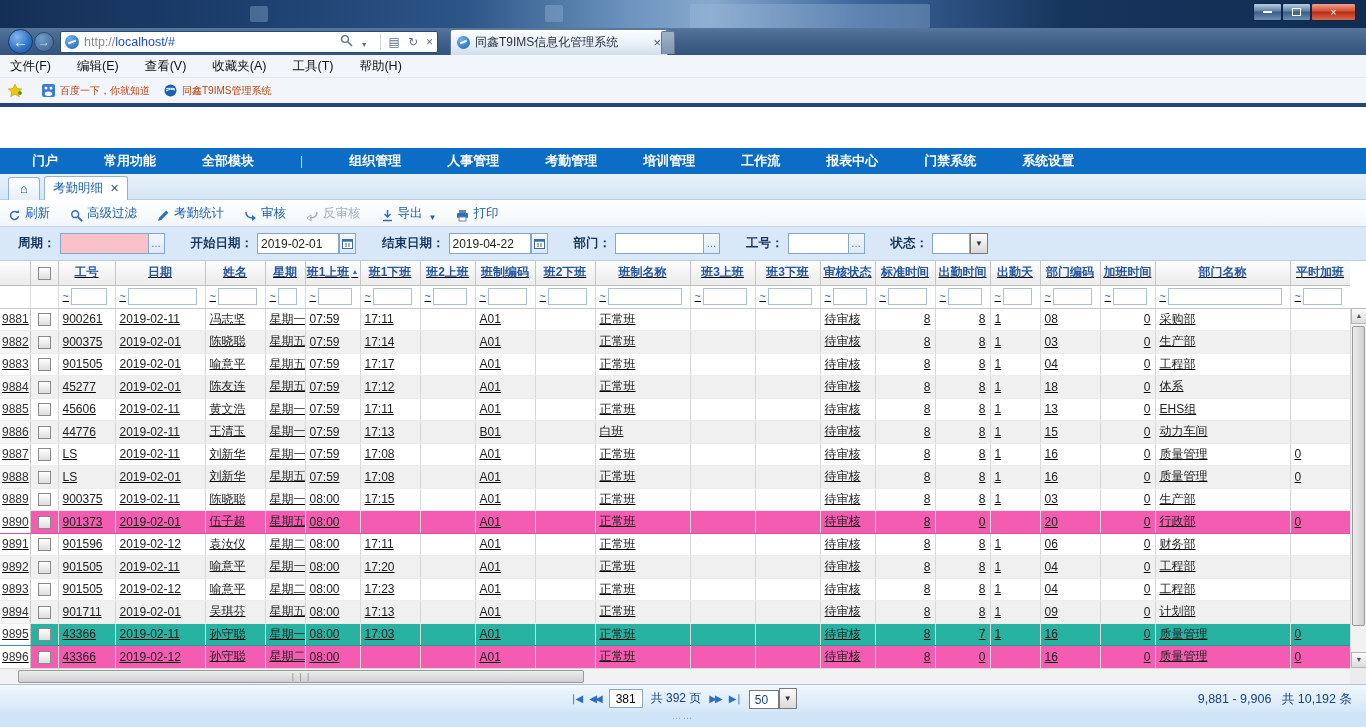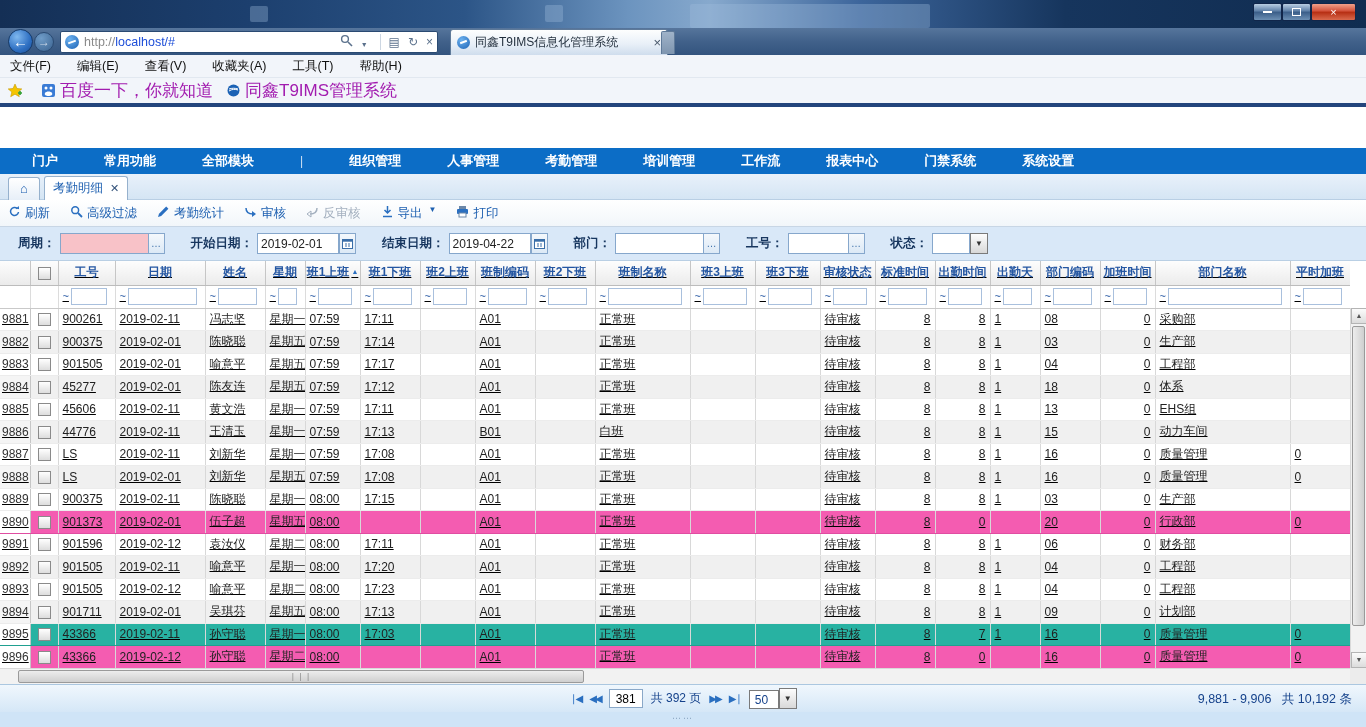--- a/index.html
+++ b/index.html
@@ -32,21 +32,21 @@
   #tabactive .fav:after{content:"";position:absolute;left:3px;top:5px;width:7px;height:2px;background:#fff;transform:rotate(-20deg);}
   #tabactive .tclose { margin-left:auto; color:#49596b; font-size:13px; }
   #tabstub { position:absolute; left:661px; top:31px; width:14px; height:23px; background:linear-gradient(#9fb3c9,#7e95af); border:1px solid #5f7a99; border-bottom:none; border-radius:2px 2px 0 0;}
   .glassicons { position:absolute; right:12px; top:31px; display:flex; gap:12px; align-items:center; }
   .glassicons .gi { color:#fff; font-size:14px; line-height:20px; }
 
   
   #menubar { top:55px; height:23px; background:#f2f5fa; display:flex; align-items:center; padding-left:10px; border-bottom:1px solid #e2e8f0;}
   .menu-item { font-size:12.5px; color:#111; margin-right:26px; }
   #favbar { top:78px; height:25px; background:#f2f5fa; display:flex; align-items:center; padding-left:8px; }
-  .favitem { display:flex; align-items:center; font-size:17px; color:#a21caf; margin-right:14px; }
+  .favitem { display:flex; align-items:center; font-size:10px; color:#c2410c; margin-right:14px; }
   .favitem .ficon { margin-right:5px; display:inline-flex; }
   #sepline { top:103px; height:4px; background:#23457c; }
 
   
   #appheader { top:107px; height:41px; background:#fff; }
   #logo { position:absolute; left:12px; top:110px; width:34px; text-align:center; }
   #logo .cap { font-size:5px; color:#1b3f72; letter-spacing:.5px; display:block; margin-top:1px;}
   #apptitle { position:absolute; left:52px; top:117px; font-size:17px; font-weight:bold; color:#24425f; letter-spacing:1px;}
   .hdr-actions { position:absolute; right:14px; top:118px; display:flex; align-items:center; gap:14px; font-size:12.5px; color:#2a62b8; }
   .hact { display:inline-flex; align-items:center; gap:4px; }
@@ -59,21 +59,21 @@
   .nav-sep { color:#cfe2f4; margin-right:46px; font-size:12px; }
 
   
   #tabstrip { top:174px; height:26px; background:linear-gradient(#e8f1fa,#d5e5f4); border-bottom:1px solid #b9cfe4; }
   #hometab { position:absolute; left:8px; top:177px; width:32px; height:23px; background:linear-gradient(#fff,#e7eff8); border:1px solid #96b1cd; border-bottom:none; border-radius:3px 3px 0 0; text-align:center; color:#1d5fb0; font-size:13px; line-height:22px;}
   #pagetab { position:absolute; left:44px; top:176px; height:24px; background:#fff; border:1px solid #96b1cd; border-bottom:none; border-radius:3px 3px 0 0; display:flex; align-items:center; padding:0 8px; font-size:12.5px; color:#1d5fb0; gap:7px;}
   #pagetab .tclose { color:#33527a; font-size:11px; font-weight:bold;}
 
   
   #pagetoolbar { top:200px; height:27px; background:linear-gradient(#ffffff,#f2f6fa); border-bottom:1px solid #c8d6e5; display:flex; align-items:center; padding-left:8px; gap:20px;}
-  .tbtn { display:inline-flex; align-items:flex-start; gap:4px; font-size:12.5px; color:#1d5fb0; text-decoration:none; cursor:pointer;}
+  .tbtn { display:inline-flex; align-items:flex-end; gap:4px; font-size:12.5px; color:#1d5fb0; text-decoration:none; cursor:pointer;}
   .tbtn.disabled { color:#a4b0bf; }
   .tbtn.disabled svg path, .tbtn.disabled svg circle { stroke:#a4b0bf !important; fill:none; }
   .ticon { display:inline-flex; width:13px; height:13px; }
   .tcaret { font-size:8px; color:#1d5fb0; margin-left:2px;}
 
   
   #filterbar { top:227px; height:34px; background:#d9e8f8; border-bottom:1px solid #b9cfe4; display:flex; align-items:center; padding-left:18px; font-size:12.5px; }
   .flabel { font-weight:bold; color:#17365f; margin-right:4px; }
   .fgroup { display:flex; align-items:center; margin-right:26px; }
   .finput { height:21px; border:1px solid #86a7cc; background:#fff; font-size:12px; padding:0 3px; color:#222;}

